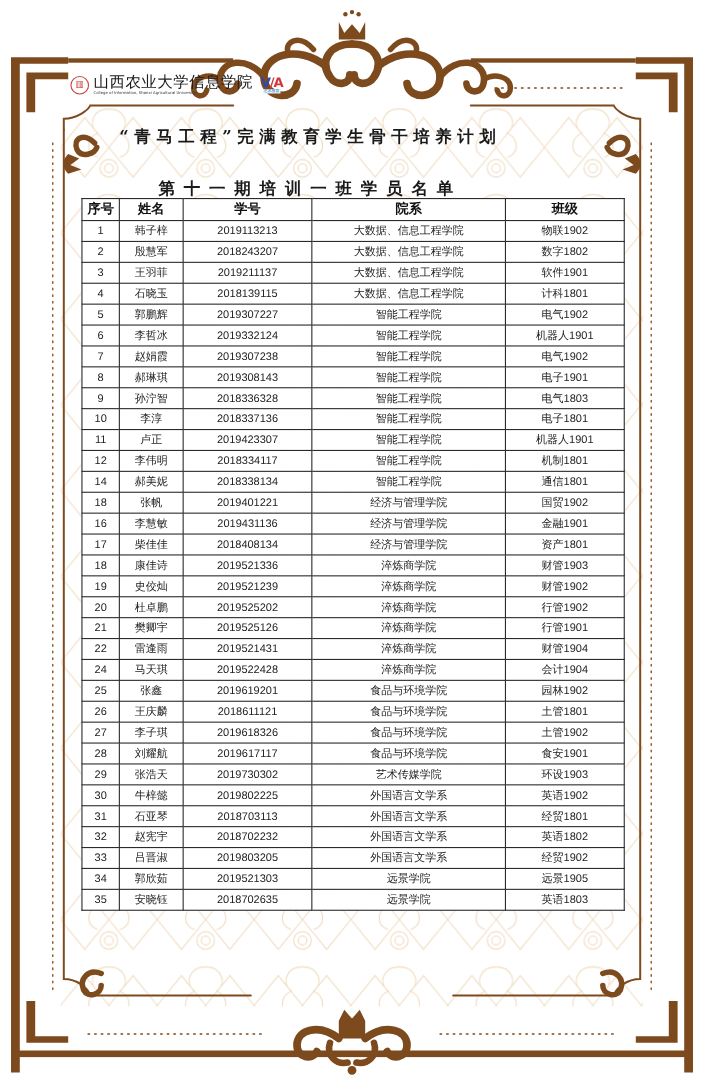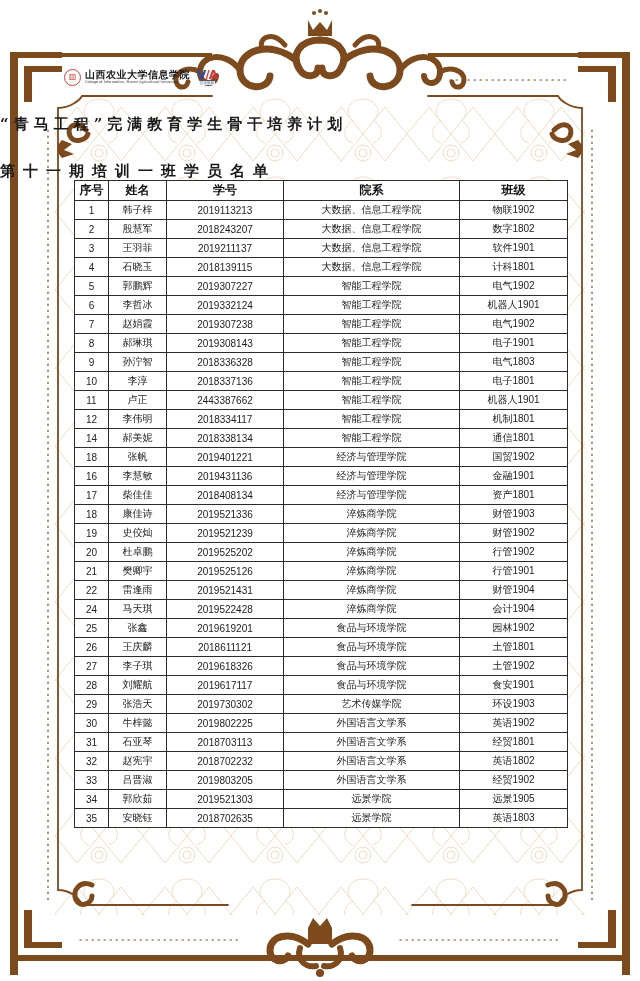--- a/index.html
+++ b/index.html
@@ -15,29 +15,29 @@
   .frame { position: absolute; left: 0; top: 0; width: 640px; height: 981px; z-index: 1; pointer-events: none; }
 
   .logo {
     position: absolute; left: 64px; top: 66px; height: 22px; display: flex; align-items: center; gap: 4px; z-index: 3;
   }
   .logo .seal {
     width: 17px; height: 17px; border-radius: 50%; border: 1.5px solid #c8453d; box-sizing: border-box;
     display: flex; align-items: center; justify-content: center; color: #c8453d; font-size: 8px; line-height: 1;
   }
   .logo .text-block { display: flex; flex-direction: column; line-height: 1; }
-  .logo .cn { font-family: "DejaVu Serif", serif; font-size: 10px; font-weight: bold; color: #1a1a1a; letter-spacing: 0.5px; }
+  .logo .cn { font-family: "DejaVu Serif", serif; font-size: 14px; font-weight: normal; color: #1a1a1a; letter-spacing: 0.5px; }
   .logo .en { font-size: 3.5px; color: #333; margin-top: 1px; }
   .logo .via { display: flex; flex-direction: column; align-items: center; margin-left: 3px; }
   .logo .via-mark { font-size: 12px; font-weight: bold; color: #2e4aa8; letter-spacing: -1px; line-height: 1; }
   .logo .via-mark span { color: #d2353c; }
   .logo .via-sub { font-size: 3.5px; color: #2e7fc8; background: #e6f1fb; padding: 0 1px; }
 
   .title {
-    position: absolute; left: 0; width: 564px; text-align: left; z-index: 3;
+    position: absolute; left: 0; width: 564px; text-align: center; z-index: 3;
     font-family: "DejaVu Serif", "Liberation Serif", serif; font-weight: bold; color: #1a1a1a;
   }
   .title.t1 { top: 115px; font-size: 15px; letter-spacing: 5px; }
   .title.t2 { top: 142px; font-size: 15px; letter-spacing: 8px; margin-top: 20px; }
 
   table.roster {
     position: absolute; left: 74px; top: 180px; width: 493px; border-collapse: collapse; z-index: 3;
     background: rgba(255,255,255,0.96);
     table-layout: fixed;
   }
@@ -228,21 +228,21 @@
       <tr>
         <td>10</td>
         <td>李淳</td>
         <td>2018337136</td>
         <td>智能工程学院</td>
         <td>电子1801</td>
       </tr>
       <tr>
         <td>11</td>
         <td>卢正</td>
-        <td>2443387662</td>
+        <td>2019423307</td>
         <td>智能工程学院</td>
         <td>机器人1901</td>
       </tr>
       <tr>
         <td>12</td>
         <td>李伟明</td>
         <td>2018334117</td>
         <td>智能工程学院</td>
         <td>机制1801</td>
       </tr>

